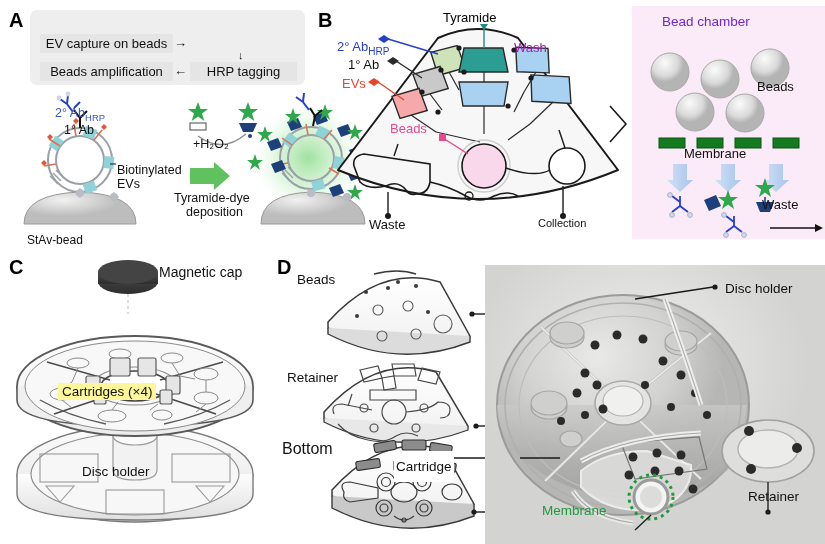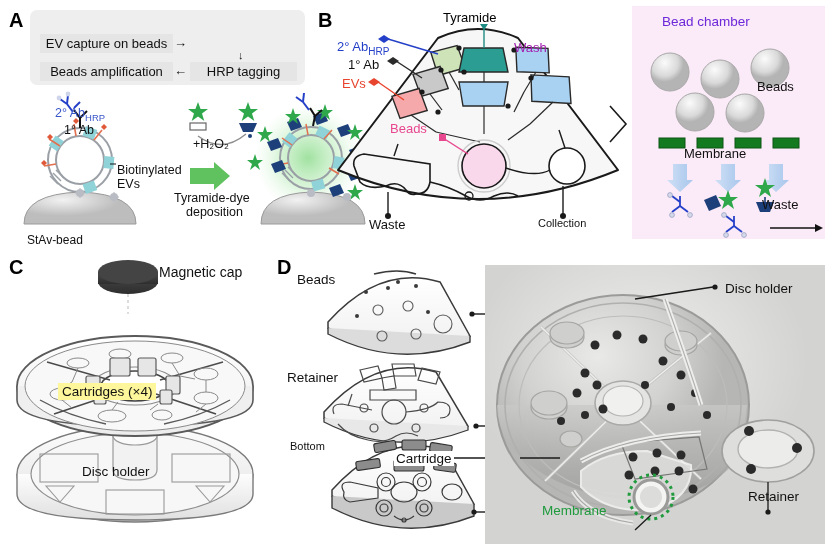--- a/index.html
+++ b/index.html
@@ -50,22 +50,22 @@
   #lbl-wasteR{left:762px;top:197px;font-size:13px;}
 
   
   #lbl-magcap{left:159px;top:264px;font-size:14px;}
   #lbl-cartridges{left:58px;top:383px;background:#fdf69a;font-size:13.5px;padding:1px 4px;}
   #lbl-discholder{left:82px;top:464px;font-size:13.5px;}
 
   
   #lbl-cover{left:297px;top:272px;font-size:13.5px;}
   #lbl-adhesion{left:287px;top:370px;font-size:13.5px;}
-  #lbl-bottom{left:290px;top:440px;font-size:11px;text-align:right;}
-  #lbl-cartridge{left:394px;top:451px;font-size:13.5px;background:#fff;padding:0 2px;z-index:6;}
+  #lbl-bottom{left:282px;top:440px;font-size:16px;text-align:right;}
+  #lbl-cartridge{left:394px;top:451px;font-size:13.5px;background:#fff;padding:8px 2px;z-index:6;}
   #lbl-discholderD{left:725px;top:281px;font-size:13.5px;z-index:6;}
   #lbl-membraneD{left:542px;top:503px;font-size:13.5px;color:#1f9a3d;z-index:6;}
   #lbl-retainer{left:748px;top:489px;font-size:13.5px;z-index:6;}
 
   #photo{left:485px;top:265px;width:340px;height:279px;
          background:#e4e4e2;overflow:hidden;}
   svg{display:block;overflow:visible;}
 </style>
 </head>
 <body>

